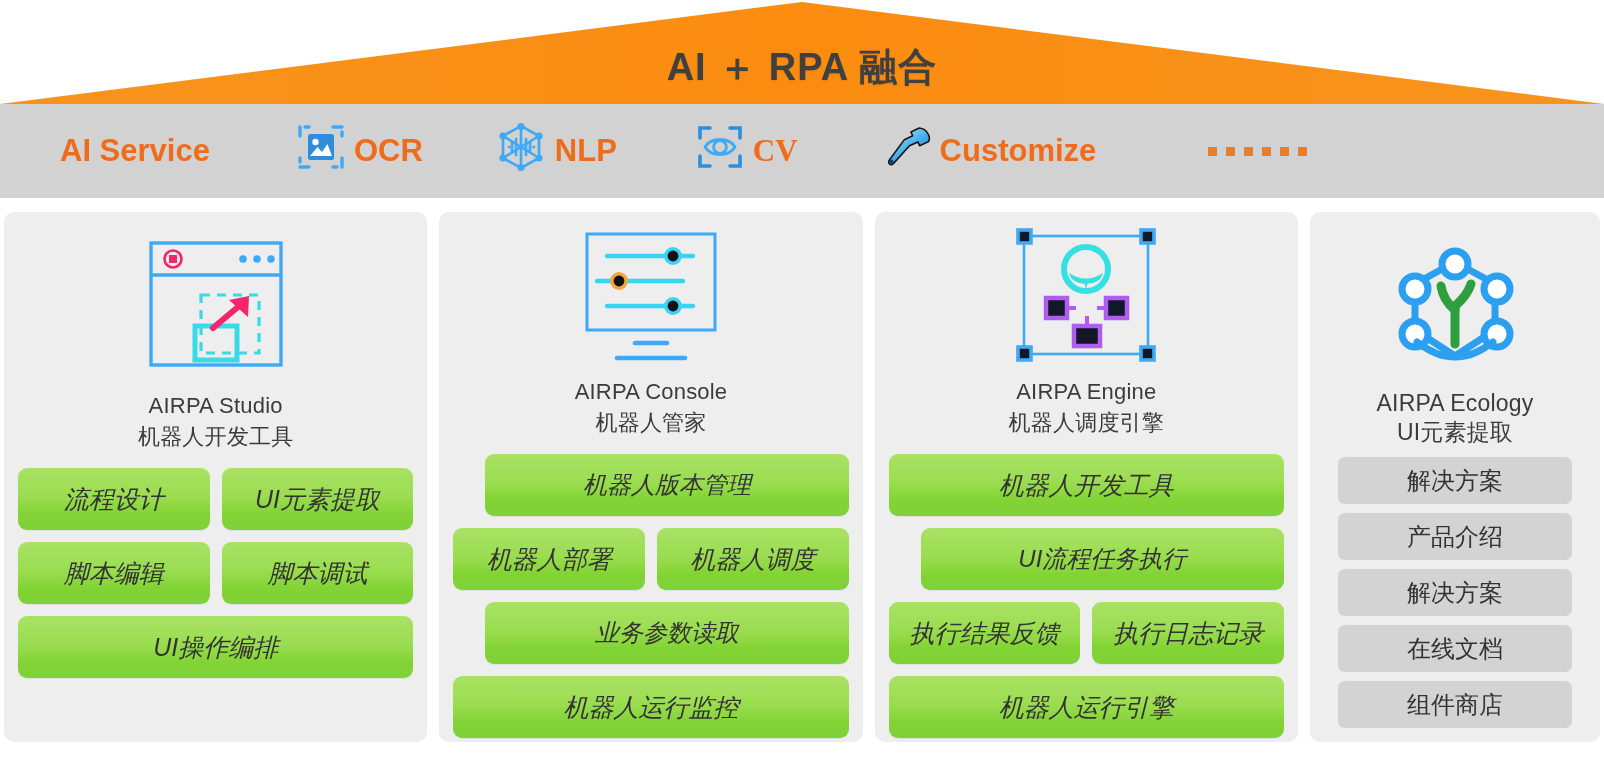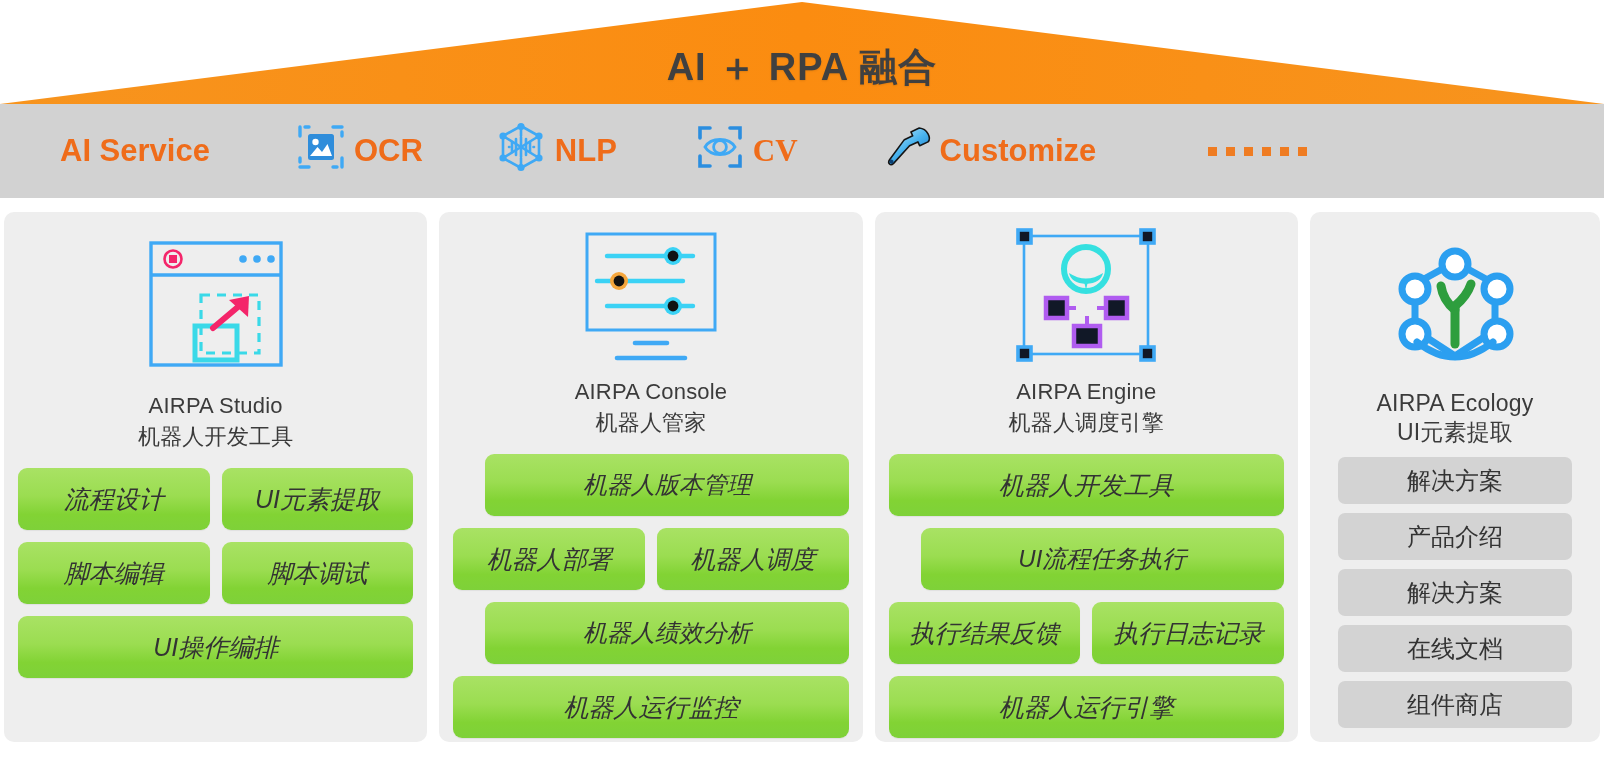--- a/index.html
+++ b/index.html
@@ -277,21 +277,21 @@
         </span>
       </div>
       <div class="card-title">
         <span>AIRPA Console</span>
         <span class="cn">机器人管家</span>
       </div>
       <div class="btn-grid">
         <div class="btn tight">机器人版本管理</div>
         <div class="btn">机器人部署</div>
         <div class="btn">机器人调度</div>
-        <div class="btn tight">机器人绩效分析</div>
+        <div class="btn tight">业务参数读取</div>
         <div class="btn full">机器人运行监控</div>
       </div>
     </div>
 
     <div class="card wide">
       <div class="icon-slot">
         <span>
           <svg width="150" height="142" viewBox="0 0 150 142">
             <g stroke="#3fa9f5" stroke-width="2.6" fill="none">
               <rect x="13" y="10" width="124" height="118"></rect>

